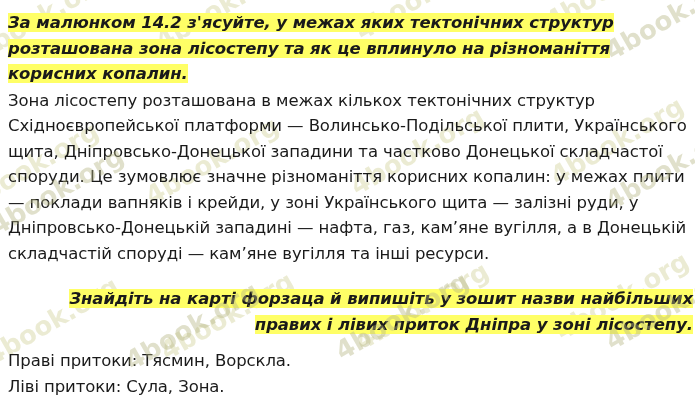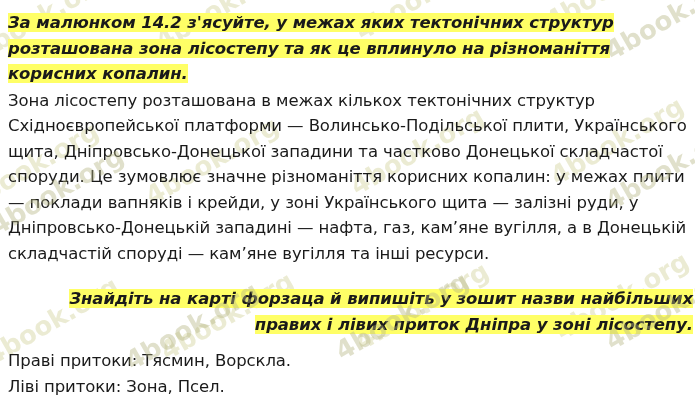--- a/index.html
+++ b/index.html
@@ -108,21 +108,21 @@
     <span class="hl">За малюнком 14.2 з'ясуйте, у межах яких тектонічних структур розташована зона лісостепу та як це вплинуло на різноманіття корисних копалин.</span>
   </p>
 
   <p class="para block-answer">Зона лісостепу розташована в межах кількох тектонічних структур Східноєвропейської платформи — Волинсько-Подільської плити, Українського щита, Дніпровсько-Донецької западини та частково Донецької складчастої споруди. Це зумовлює значне різноманіття корисних копалин: у межах плити — поклади вапняків і крейди, у зоні Українського щита — залізні руди, у Дніпровсько-Донецькій западині — нафта, газ, кам’яне вугілля, а в Донецькій складчастій споруді — кам’яне вугілля та інші ресурси.</p>
 
   <p class="para q block-q2">
     <span class="hl">Знайдіть на карті форзаца й випишіть у зошит назви найбільших правих і лівих приток Дніпра у зоні лісостепу.</span>
   </p>
 
   <p class="para small-line">Праві притоки: Тясмин, Ворскла.</p>
-  <p class="para small-line">Ліві притоки: Зона, Псел.</p>
+  <p class="para small-line">Ліві притоки: Сула, Зона.</p>
 
 </div>
 
 <div class="wm-fg" style="left:120px; top:350px; font-size:26px;">4book.org</div>
 <div class="wm-fg" style="left:330px; top:340px; font-size:26px;">4book.org</div>
 <div class="wm-fg" style="left:600px; top:330px; font-size:26px;">4book.org</div>
 <div class="wm-fg" style="left:600px; top:40px; font-size:26px;">4book.org</div>
 <div class="wm-fg" style="left:600px; top:190px; font-size:26px;">4book.org</div>
 <div class="wm-fg" style="left:-15px; top:215px; font-size:26px;">4book.org</div>
 

